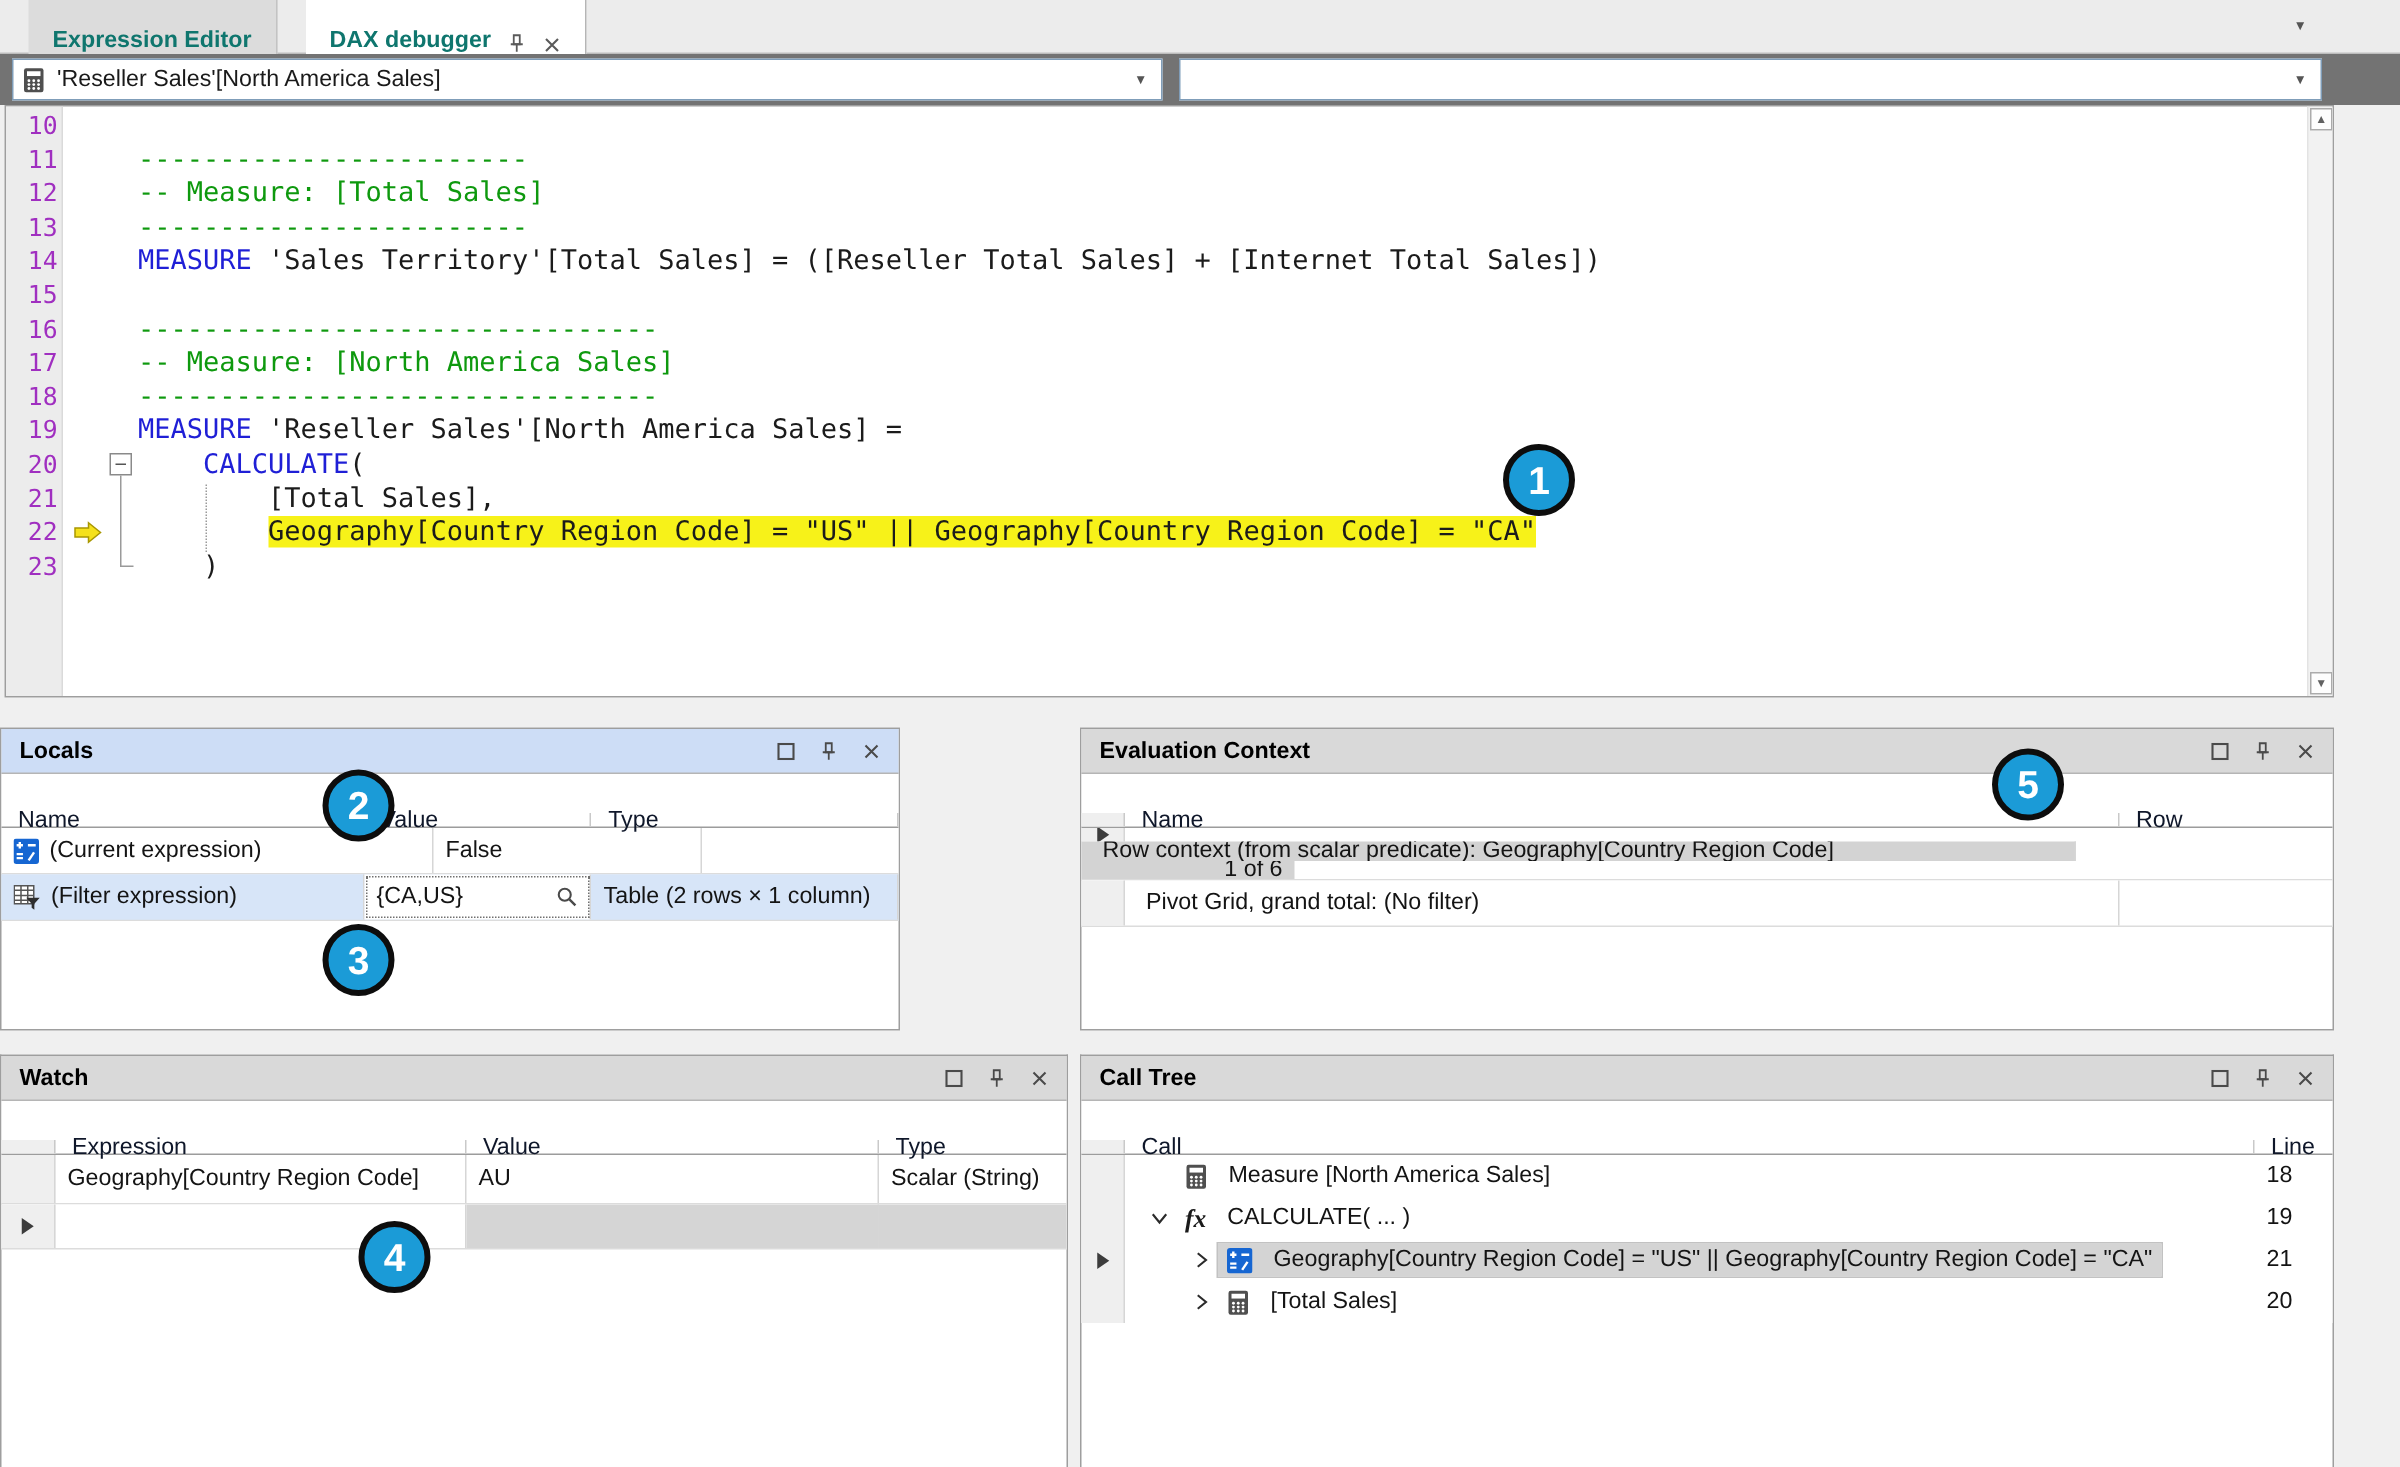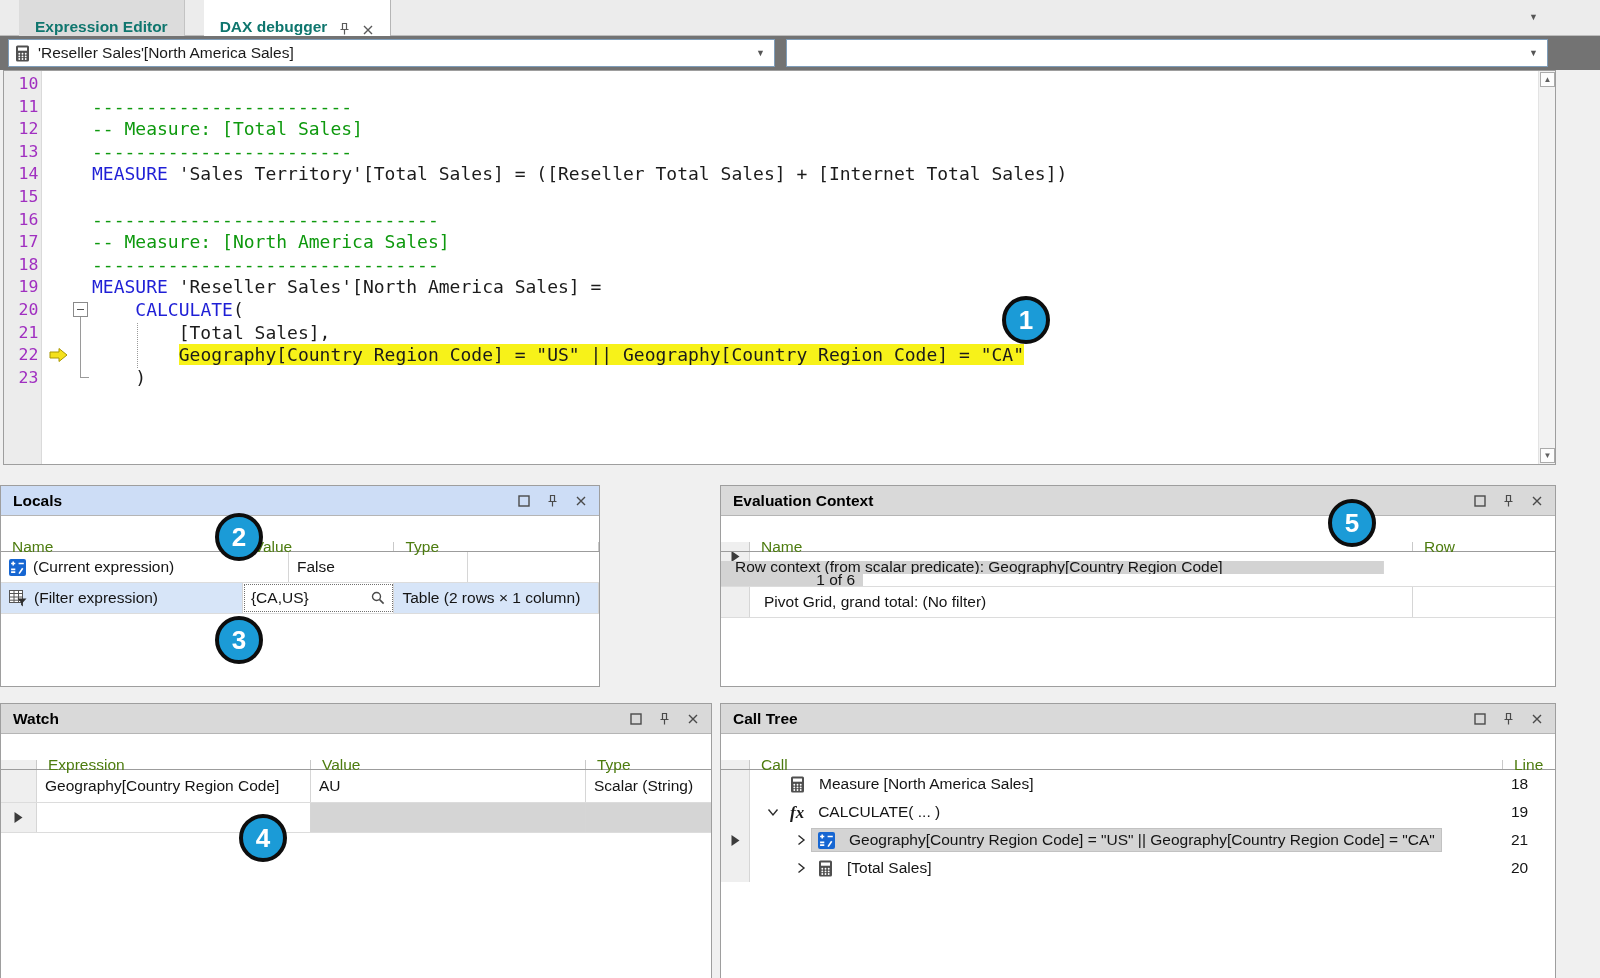--- a/index.html
+++ b/index.html
@@ -59,21 +59,21 @@
   #panel-locals   { left:0;     top:485px; width:600px; height:202px; }
   #panel-ec       { left:720px; top:485px; width:836px; height:202px; }
   #panel-watch    { left:0;     top:703px; width:712px; height:275px; border-bottom:none; }
   #panel-calltree { left:720px; top:703px; width:836px; height:275px; border-bottom:none; }
   .titlebar { height:30px; display:flex; align-items:center; padding:0 12px;
     background:#D9D9D9; border-bottom:1px solid #B5B5B5; font-weight:bold; font-size:15.5px; color:#000; }
   #panel-locals .titlebar { background:#CDDDF6; }
   .titlebar .spacer { flex:1; }
   .tbicon { margin-left:16px; display:flex; align-items:center; }
   .grid-header { display:flex; height:36px; border-bottom:1px solid #9C9C9C; background:#fff; }
-  .gh-cell { border-right:1px solid #C9C9C9; color:#4d7c0f; font-size:15.5px;
+  .gh-cell { border-right:1px solid #C9C9C9; color:#0f172a; font-size:15.5px;
     display:flex; align-items:center; padding:0 11px;margin-top:26px; }
   .gh-cell.marker { background:#EFEFEF; padding:0; }
   .grid-row { display:flex; border-bottom:1px solid #DCDCDC; background:#fff; }
   .cell { border-right:1px solid #D6D6D6; font-size:15.5px; display:flex; align-items:center;
     padding:0 8px; color:#141414; overflow:hidden; white-space:nowrap; }
   .cell.marker { background:#EFEFEF; padding:0; justify-content:center; }
   .cell .rowicon { margin-right:7px; display:flex; align-items:center; flex:none; }
   .sel-blue  { background:#D7E5F8; }
   .sel-blue .cell { background:#D7E5F8; }
   .focus-cell { background:#fff !important; outline:1px dotted #707070; outline-offset:-2px; }

